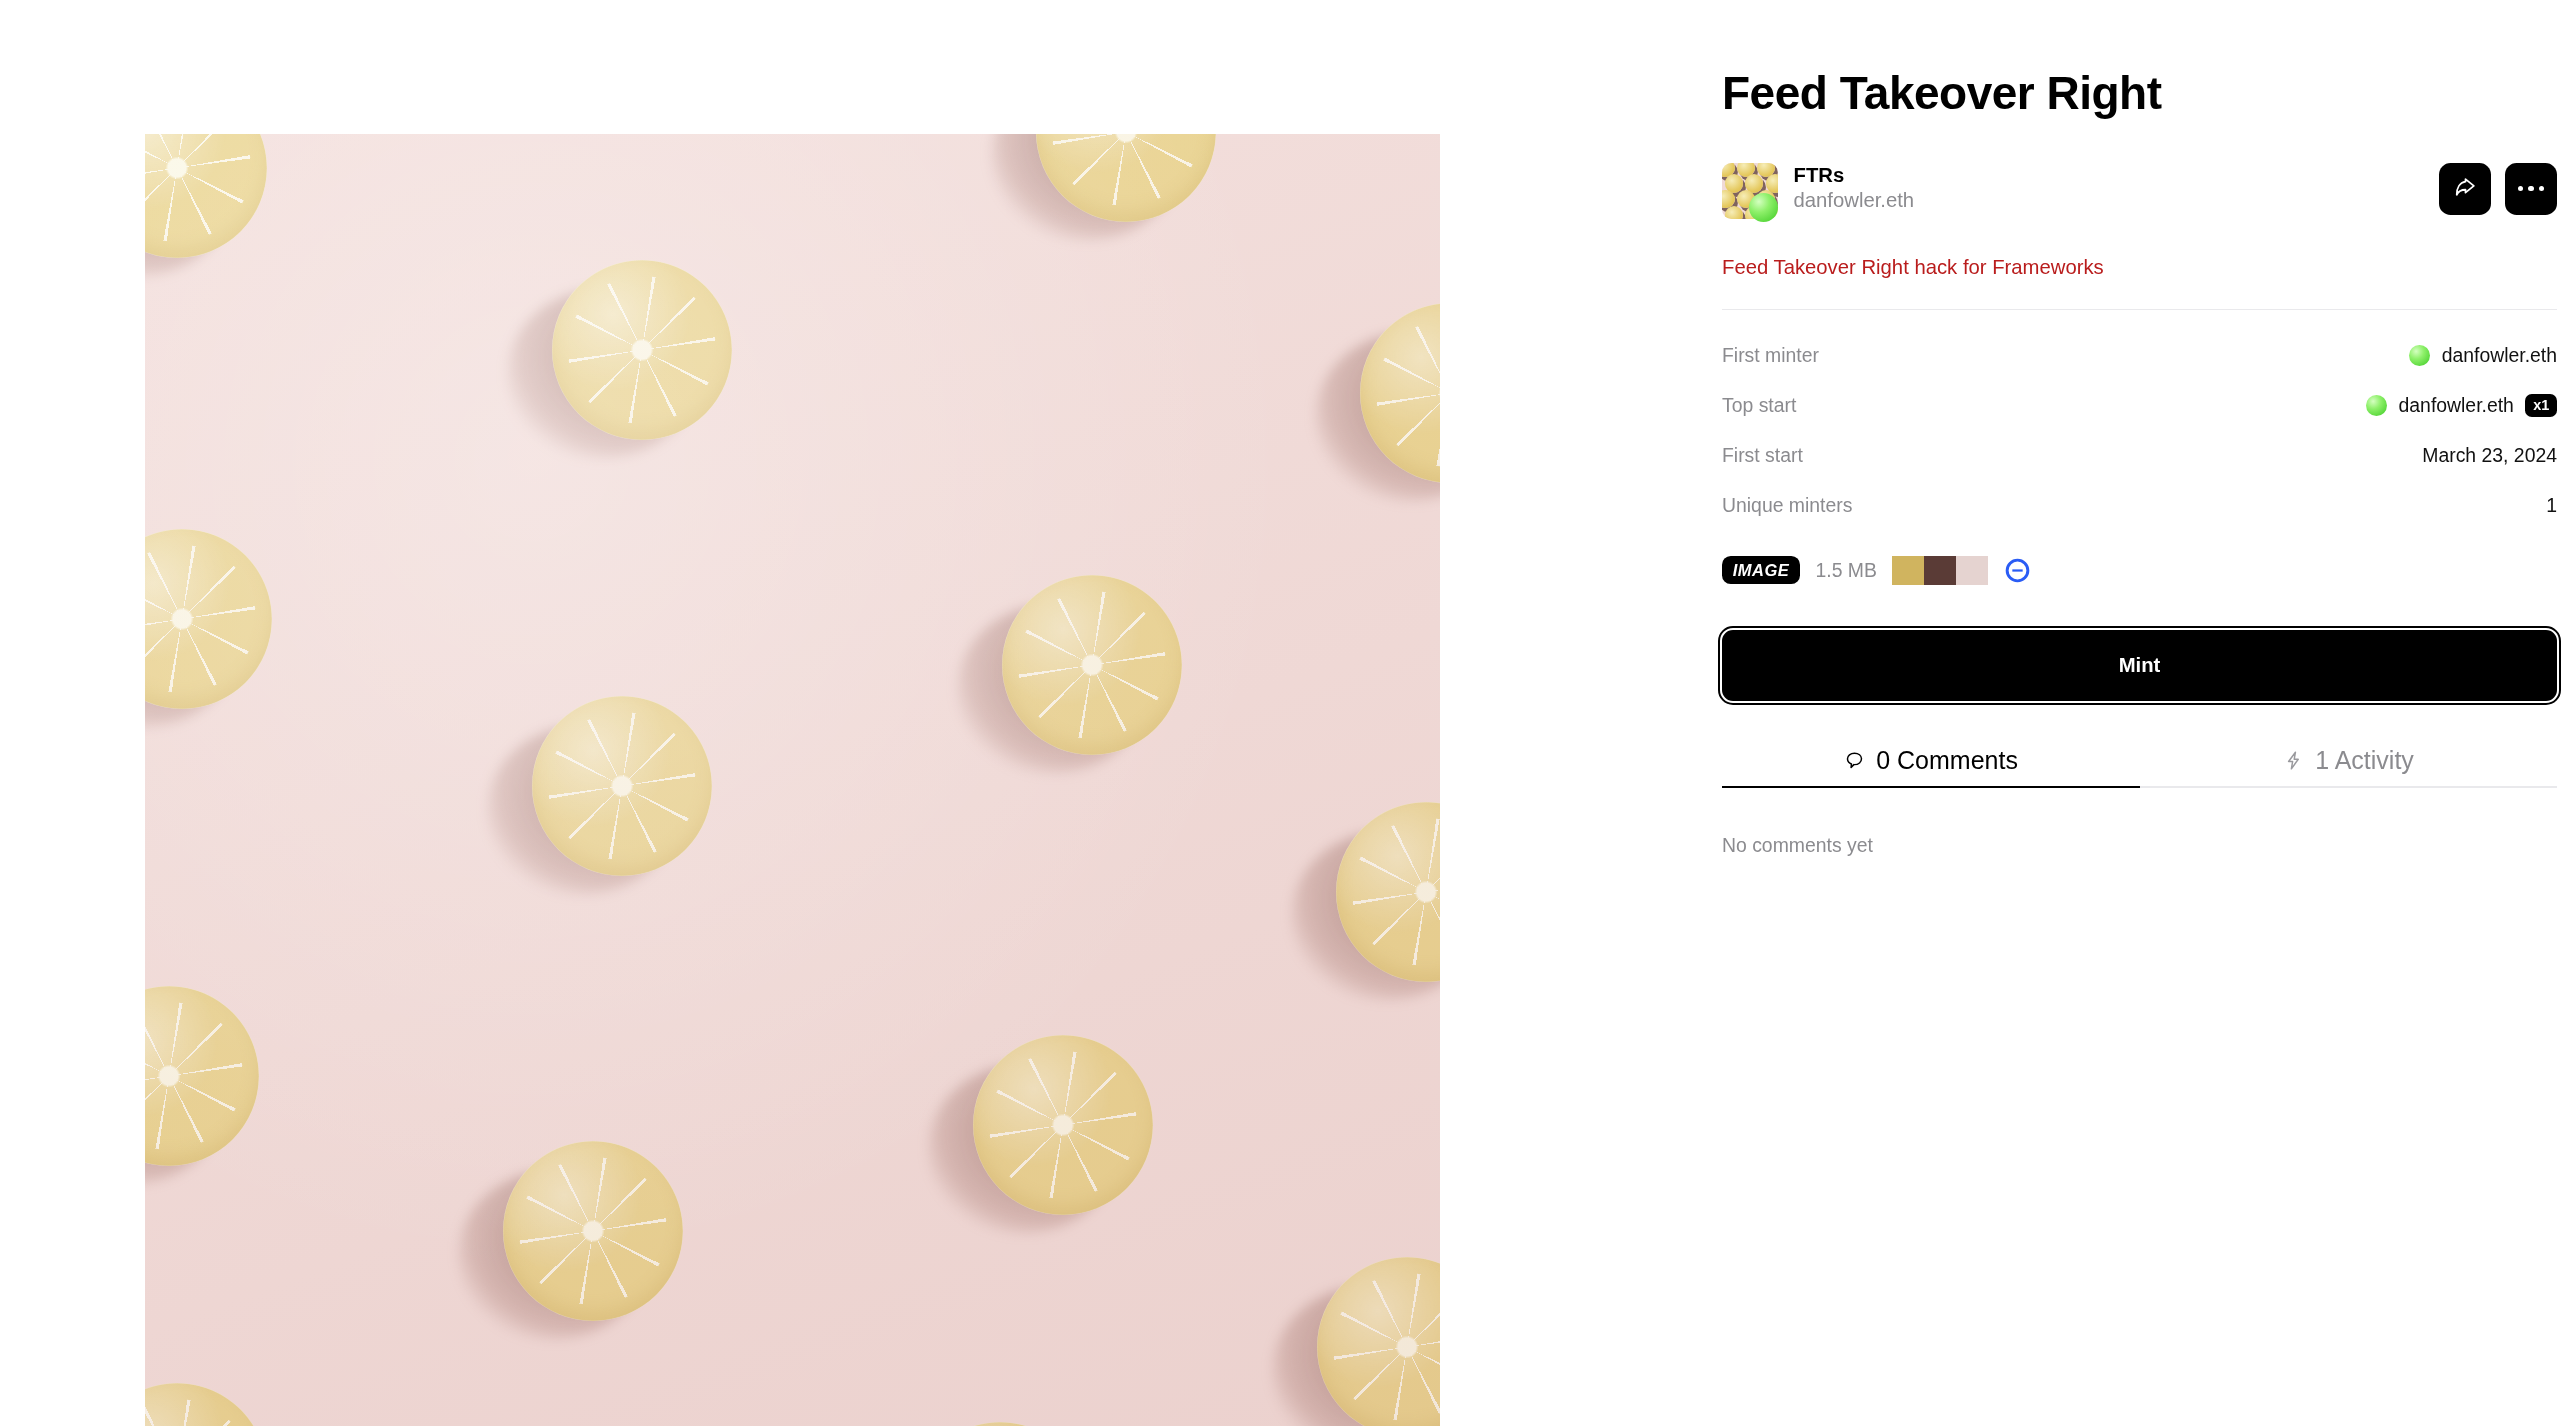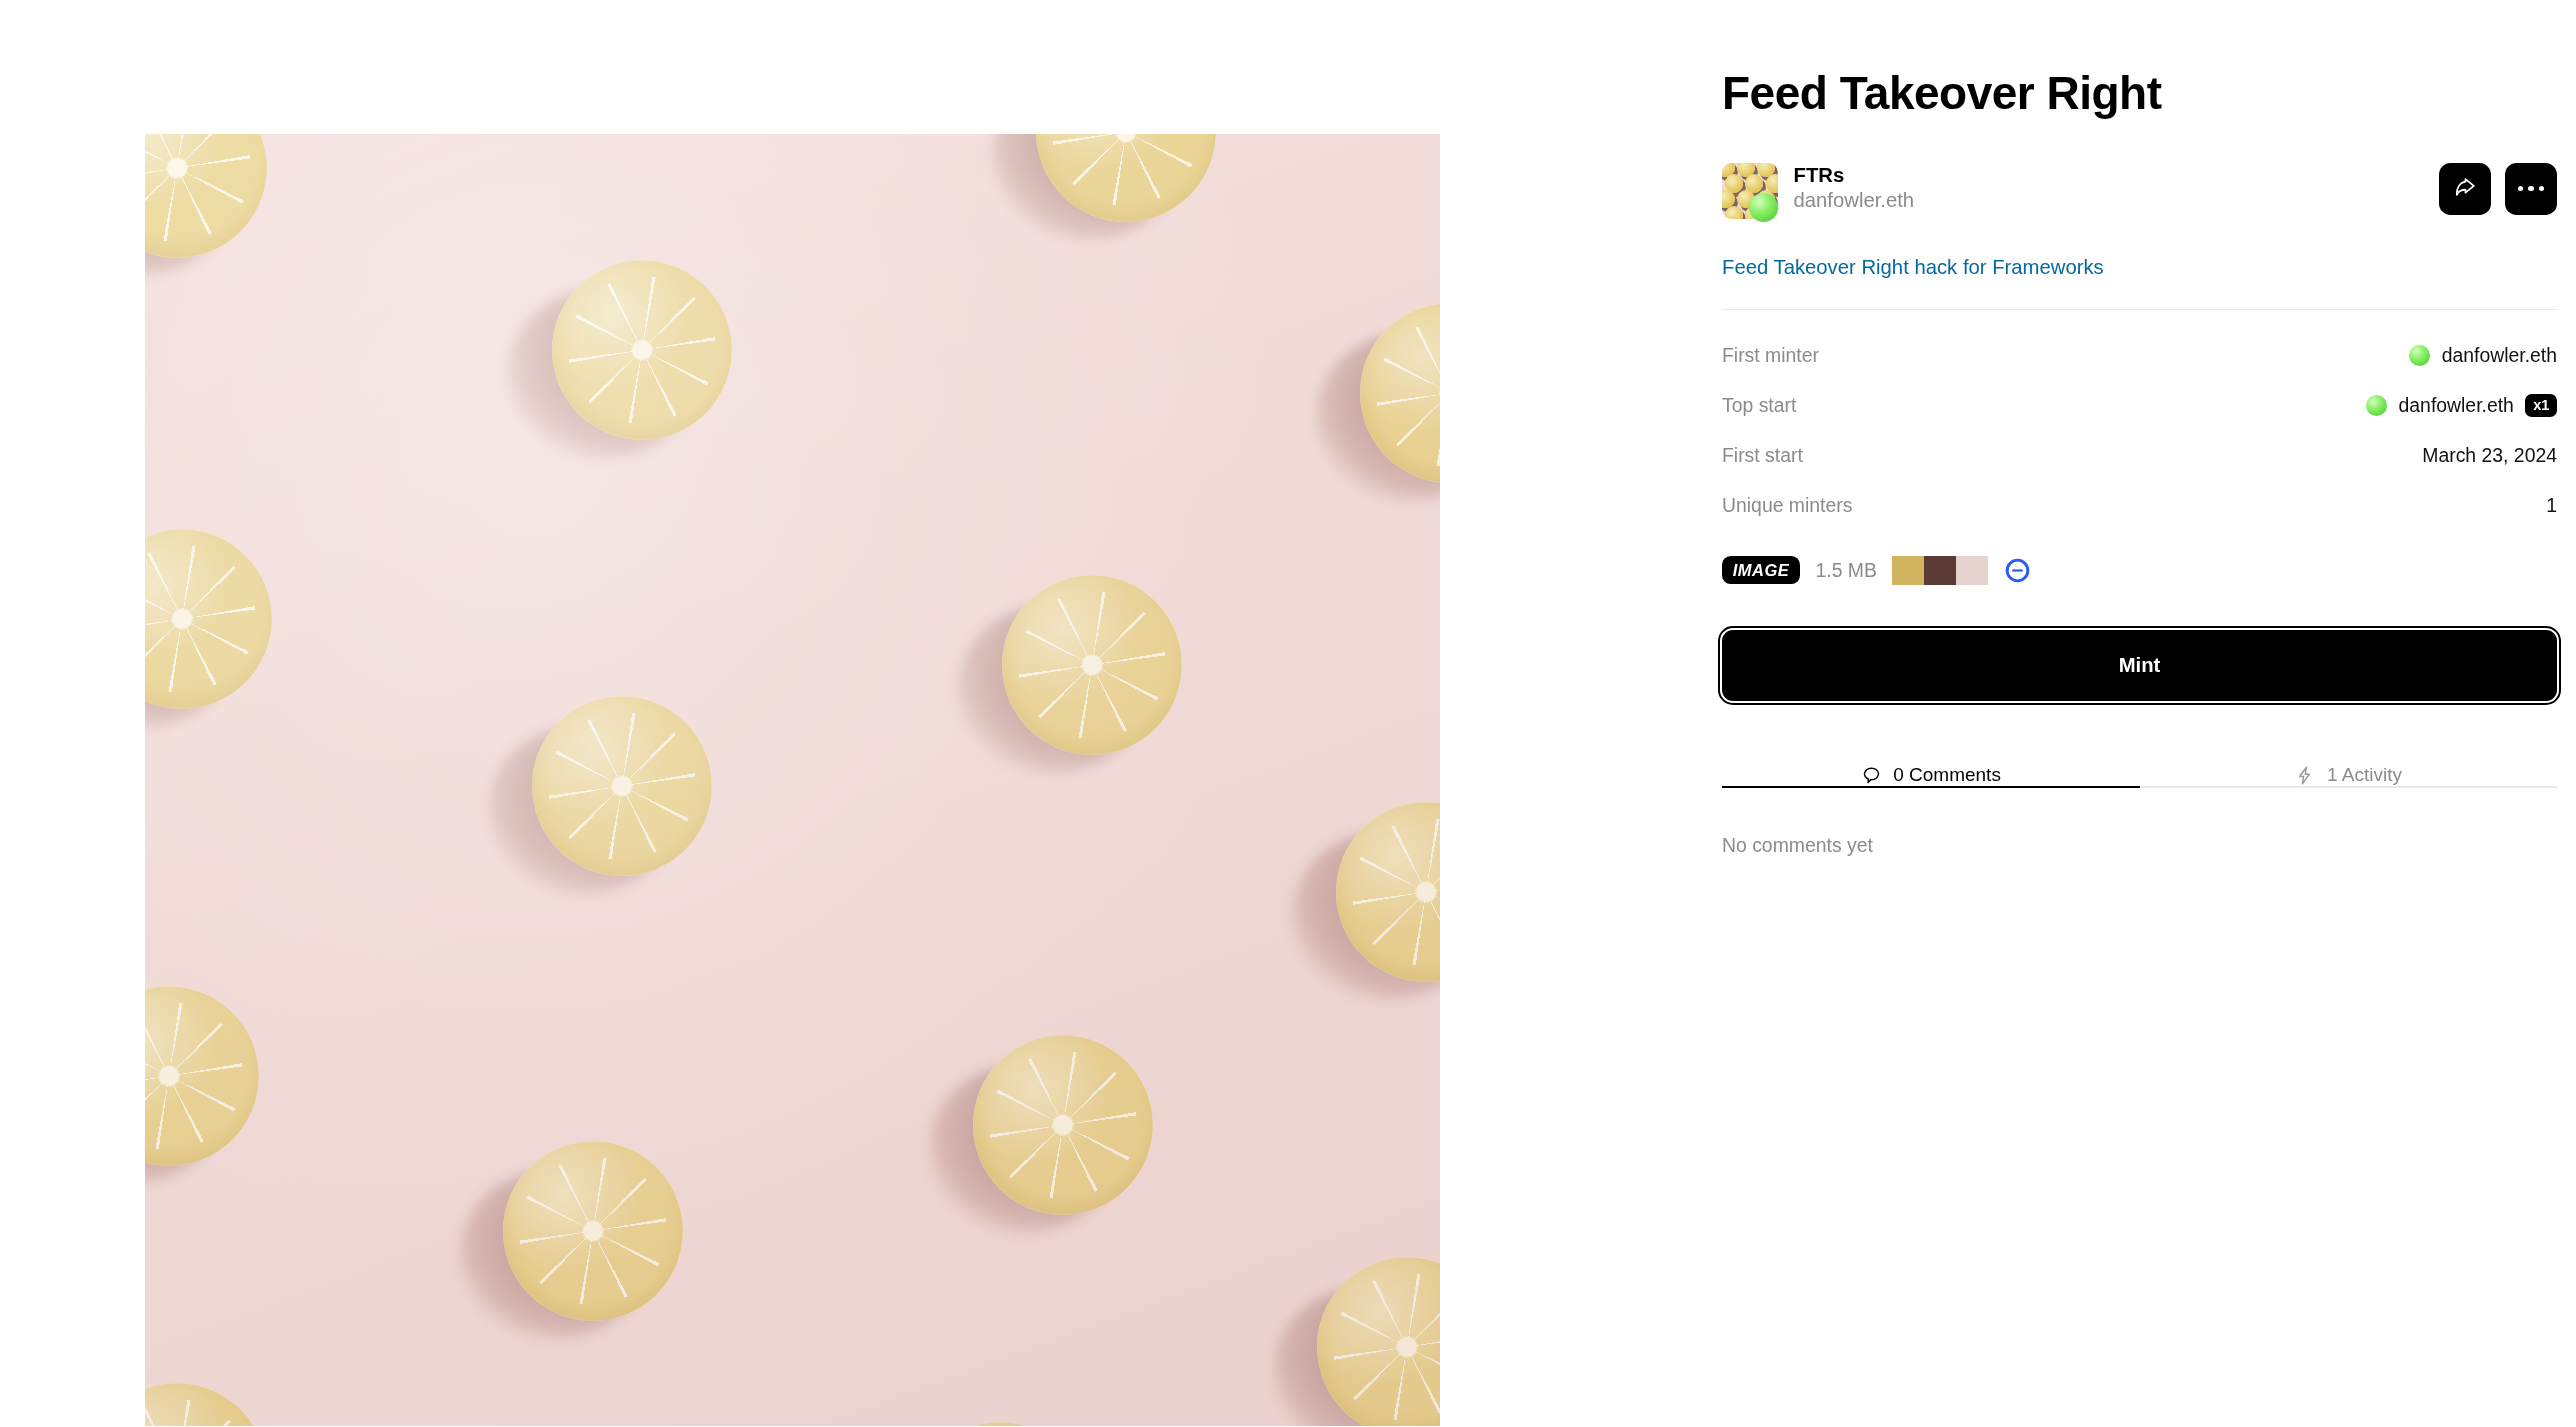--- a/index.html
+++ b/index.html
@@ -98,21 +98,21 @@
   .creator-name { font-size: 20.3px; font-weight: bold; color: #000; }
   .creator-handle { font-size: 20.3px; color: #8b8b8f; }
   .creator-actions { margin-left: auto; display: flex; gap: 13.6px; }
   .icon-btn {
     width: 52px; height: 52px; border-radius: 11.6px; background: #000;
     display: flex; align-items: center; justify-content: center; cursor: pointer;
   }
   .dots { display: flex; gap: 4.8px; }
   .dots span { width: 5.8px; height: 5.8px; border-radius: 50%; background: #fff; }
 
-  .description { margin-top: 33px; font-size: 20.3px; color: #0369a1; }
+  .description { margin-top: 33px; font-size: 20.3px; color: #b91c1c; }
   .divider { margin-top: 30px; height: 1px; background: #e9e9ec; }
 
   .meta { margin-top: 21px; }
   .meta-row {
     display: flex; align-items: center; justify-content: space-between;
     height: 50px; font-size: 19.4px;
   }
   .meta-label { color: #8b8b8f; }
   .meta-value { color: #111; display: flex; align-items: center; gap: 11.6px; }
   .eth-dot {
@@ -141,22 +141,22 @@
     border: 2.9px solid #000; outline: 2.9px solid #000; outline-offset: 2.9px;
     display: flex; align-items: center; justify-content: center;
     font-size: 20.3px; font-weight: bold; cursor: pointer;
   }
   .mint-sub {
     margin-top: 29px; text-align: center; font-size: 19.4px; color: #16161a;
   }
 
   .tabs { display: flex; margin-top: 35px; }
   .tab {
-    flex: 1; display: flex; align-items: flex-end; justify-content: center; gap: 11.6px;
-    height: 52px; font-size: 19px; cursor: pointer;
+    flex: 1; display: flex; align-items: center; justify-content: center; gap: 11.6px;
+    height: 52px; font-size: 25px; cursor: pointer;
     border-bottom: 2.9px solid #e9e9ec; color: #8b8b8f;
   }
   .tab.active { color: #000; border-bottom-color: #000; }
   .empty-state { margin-top: 46px; text-align: left; font-size: 19.4px; color: #8b8b8f; }
 </style>
 </head>
 <body>
 
 <div class="page">
 

